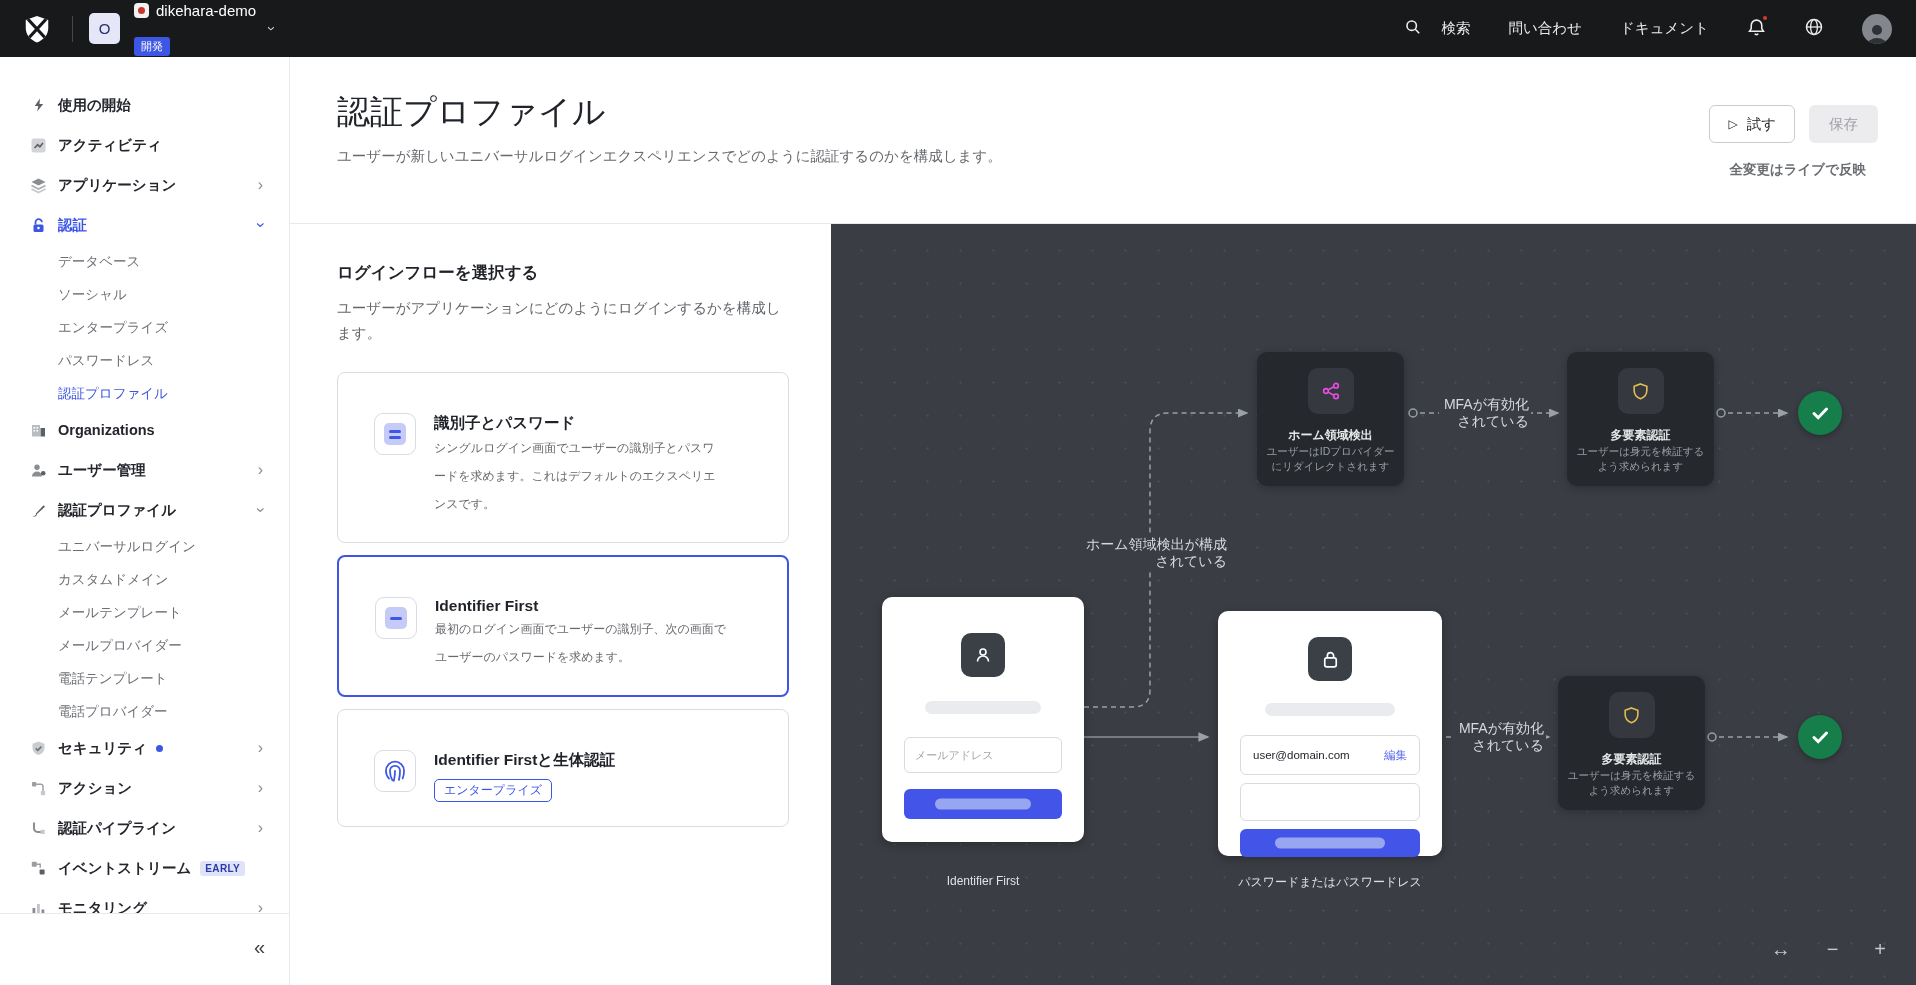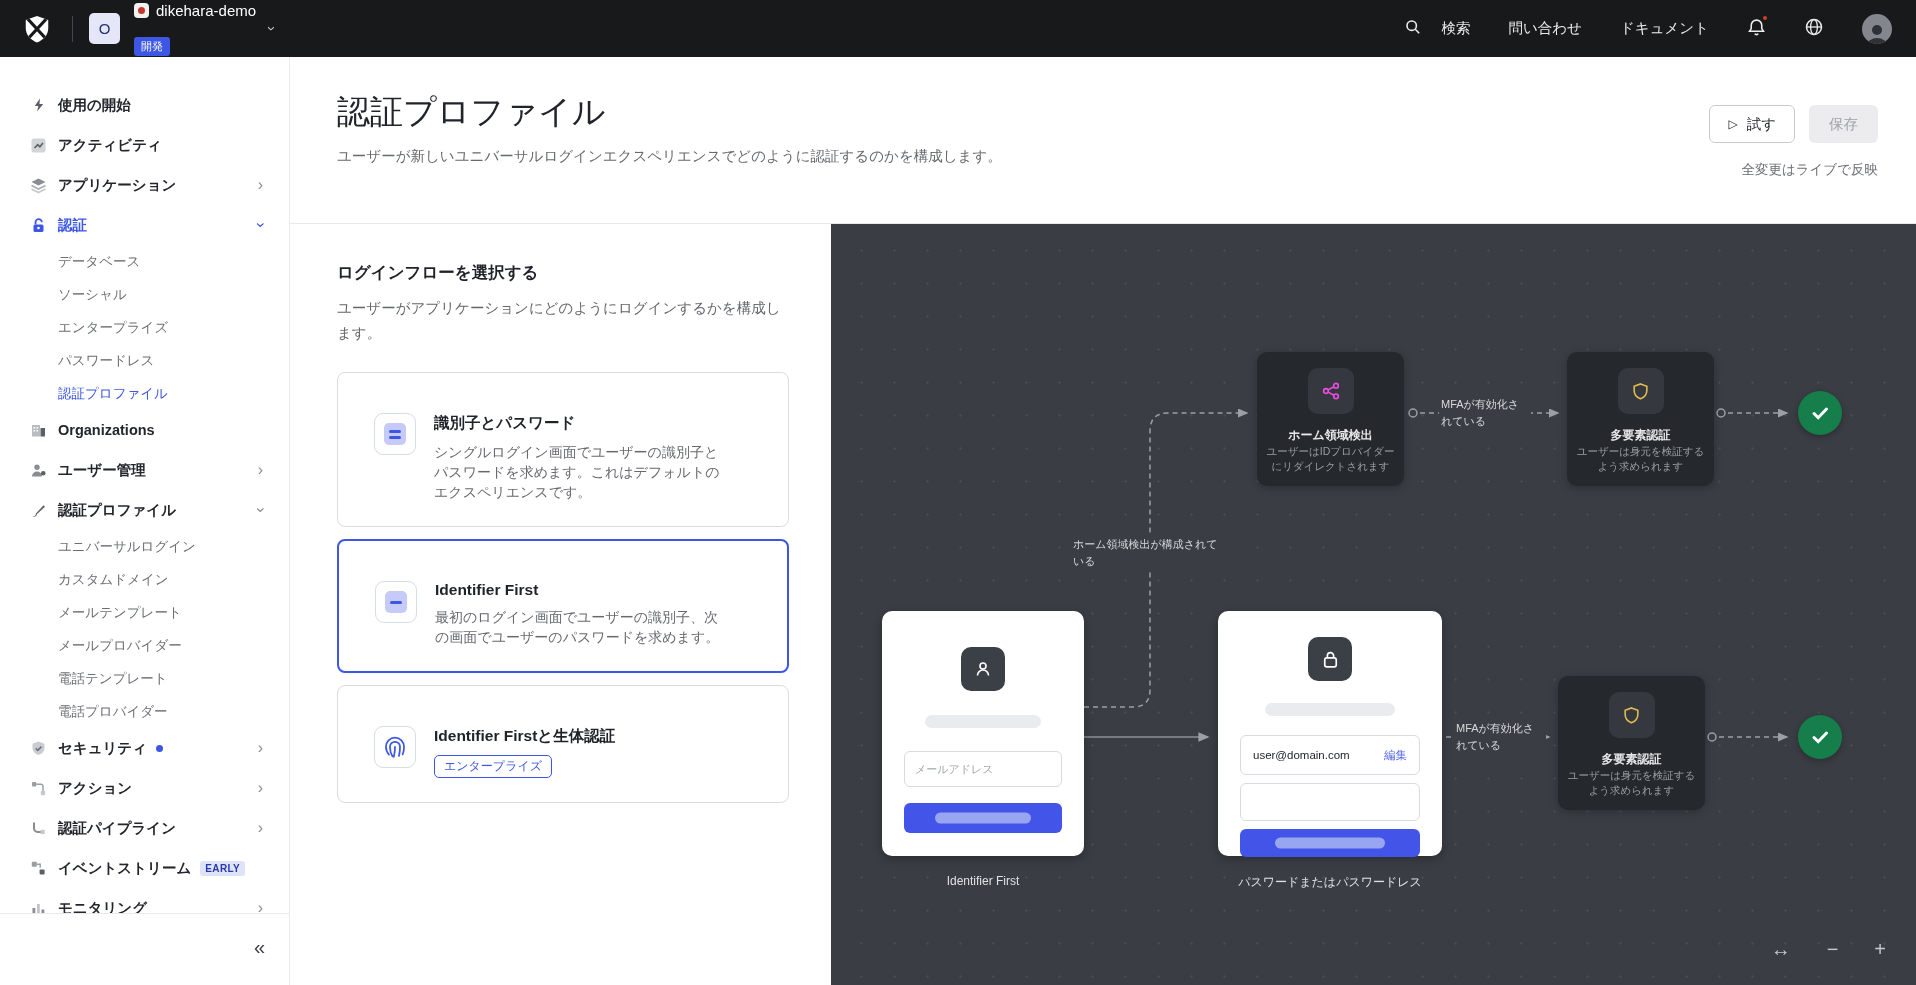--- a/index.html
+++ b/index.html
@@ -44,46 +44,46 @@
 
   
   .main { position:absolute; left:290px; top:57px; width:1626px; height:928px; }
   .page-header { position:relative; height:167px; background:#fff; border-bottom:1px solid #e8e9eb; }
   .ph-title { position:absolute; left:47px; top:33px; font-size:33px; font-weight:400; color:#21242a; }
   .ph-sub { position:absolute; left:47px; top:90px; font-size:14.5px; color:#66696e; }
   .ph-actions { position:absolute; right:38px; top:48px; display:flex; gap:14px; }
   .btn-try { display:flex; align-items:center; gap:9px; height:38px; padding:0 18px; background:#fff; border:1px solid #c8cbd0; border-radius:6px; font-size:14.5px; color:#1c1f24; cursor:pointer; font-family:inherit; }
   .btn-try .play { font-size:12px; }
   .btn-save { height:38px; padding:0 20px; background:#ececee; border:none; border-radius:6px; font-size:14.5px; color:#9ea1a6; font-family:inherit; }
-  .ph-note { position:absolute; right:38px; top:104px; font-size:13.5px; color:#6a6d72; }
+  .ph-note { position:absolute; right:50px; top:104px; font-size:13.5px; color:#6a6d72;font-weight:bold; }
 
   
   .content { position:absolute; top:167px; left:0; width:1626px; height:761px; }
   .flow-panel { position:absolute; left:0; top:0; width:541px; height:761px; background:#fff; padding:38px 0 0 47px; }
   .fp-heading { font-size:16.5px; font-weight:700; color:#1f2228; }
   .fp-desc { margin-top:12px; width:445px; font-size:14.5px; line-height:25px; color:#63666b; }
   .opt-card { width:452px; border:1px solid #d9dce0; border-radius:8px; padding:40px 24px 24px 36px; margin-top:12px; display:flex; gap:18px; cursor:pointer; background:#fff; }
   .opt-card.first { margin-top:26px; }
   .opt-card.selected { border:2px solid #3d56e3; }
   .opt-icon { flex:0 0 42px; width:42px; height:42px; border:1px solid #d8dce6; border-radius:9px; display:flex; align-items:center; justify-content:center; background:#fff; }
   .opt-glyph { width:22px; height:22px; border-radius:5px; background:#c5cbf6; display:flex; flex-direction:column; align-items:center; justify-content:center; gap:3px; }
   .opt-glyph i { display:block; width:12px; height:3px; border-radius:2px; background:#3d56e3; }
   .opt-title { font-size:15.5px; font-weight:700; color:#1f2228; }
-  .opt-desc { margin-top:8px; max-width:292px; font-size:14px; line-height:20px; color:#67696e; }
+  .opt-desc { max-width:292px; font-size:12px; line-height:28px; color:#67696e; }
   .opt-badge { display:inline-block; margin-top:8px; border:1.5px solid #3d56e3; color:#3d56e3; font-size:12px; padding:2px 9px; border-radius:5px; }
 
   
   .diagram { position:absolute; left:541px; top:0; width:1085px; height:761px; background:#3a3e44;
     background-image:radial-gradient(circle,#464a51 1.3px,transparent 1.4px); background-size:33px 33px; background-position:14px 10px; overflow:hidden; }
   .dg-svg { position:absolute; left:0; top:0; }
   .node { position:absolute; width:147px; height:134px; background:#25282d; border-radius:10px; text-align:center; box-shadow:0 2px 8px rgba(0,0,0,.25); }
   .node-chip { width:46px; height:46px; margin:16px auto 0; background:#35393f; border-radius:10px; display:flex; align-items:center; justify-content:center; }
   .node-title { margin-top:13px; font-size:12px; font-weight:600; color:#e7e8ea; }
   .node-sub { padding:0 8px; font-size:10.5px; line-height:15px; color:#9aa0a6; }
-  .edge-label { position:absolute; background:#3a3e44; color:#d7d9db; font-size:11px; line-height:17px; text-align:left; padding:2px 2px; }
+  .edge-label { position:absolute; background:#3a3e44; color:#d7d9db; font-size:14px; line-height:17px; text-align:right; padding:2px 2px; }
   .check { position:absolute; width:44px; height:44px; border-radius:50%; background:#167e4b; display:flex; align-items:center; justify-content:center; box-shadow:0 2px 6px rgba(0,0,0,.3); }
   .mock { position:absolute; width:202px; height:245px; background:#fff; border-radius:10px; box-shadow:0 3px 10px rgba(0,0,0,.28); }
   .mock.wide { width:224px; }
   .mk-chip { position:absolute; left:50%; transform:translateX(-50%); width:44px; height:44px; background:#3b4046; border-radius:10px; display:flex; align-items:center; justify-content:center; }
   .mk-bar { position:absolute; left:50%; transform:translateX(-50%); height:13px; background:#e9ebee; border-radius:7px; }
   .mk-input { position:absolute; left:50%; transform:translateX(-50%); border:1px solid #d8dbdf; border-radius:6px; background:#fff; }
   .mk-ph { font-size:11px; color:#a0a5ab; line-height:34px; padding-left:10px; display:block; }
   .mk-filled { display:flex; align-items:center; justify-content:space-between; padding:0 12px; height:100%; }
   .mk-email { font-size:11.5px; color:#23262b; }
   .mk-edit { font-size:11.5px; color:#5b6af0; cursor:pointer; }
@@ -454,21 +454,21 @@
           <svg width="22" height="22" viewBox="0 0 22 22">
               <path d="M5 11.5 l4.2 4.2 L17.5 7" stroke="#fff" stroke-width="3" fill="none" stroke-linecap="round"></path>
             </svg>
         </div>
         <div class="check" style="left:967px; top:491px;">
           <svg width="22" height="22" viewBox="0 0 22 22">
               <path d="M5 11.5 l4.2 4.2 L17.5 7" stroke="#fff" stroke-width="3" fill="none" stroke-linecap="round"></path>
             </svg>
         </div>
 
-        <div class="mock" style="left:51px; top:387px;">
+        <div class="mock" style="left:51px; top:373px;">
           <div class="mk-chip" style="top:36px;">
             <svg width="22" height="22" viewBox="0 0 22 22" fill="none" stroke="#fff" stroke-width="1.6">
                 <circle cx="11" cy="8" r="3"></circle>
                 <path d="M5.5 17.5 a5.5 5.5 0 0 1 11 0"></path>
               </svg>
           </div>
           <div class="mk-bar" style="top:104px; width:116px;"></div>
           <div class="mk-input" style="top:140px; width:158px; height:36px;">
             <span class="mk-ph">メールアドレス</span>
           </div>

